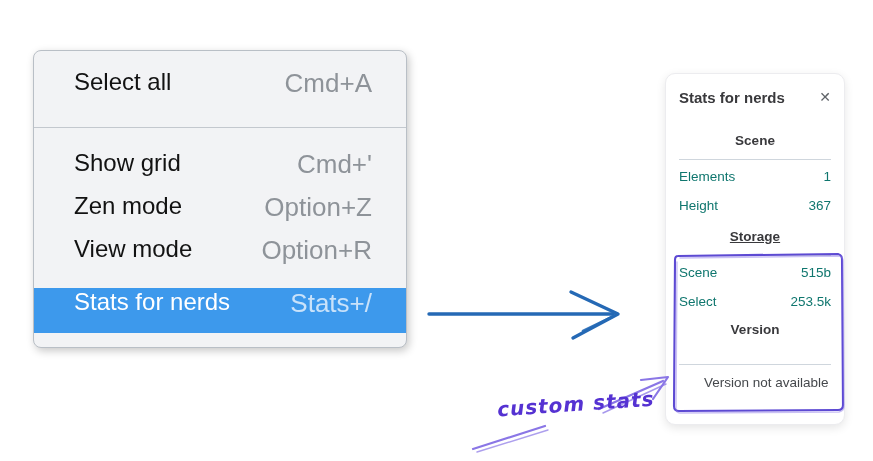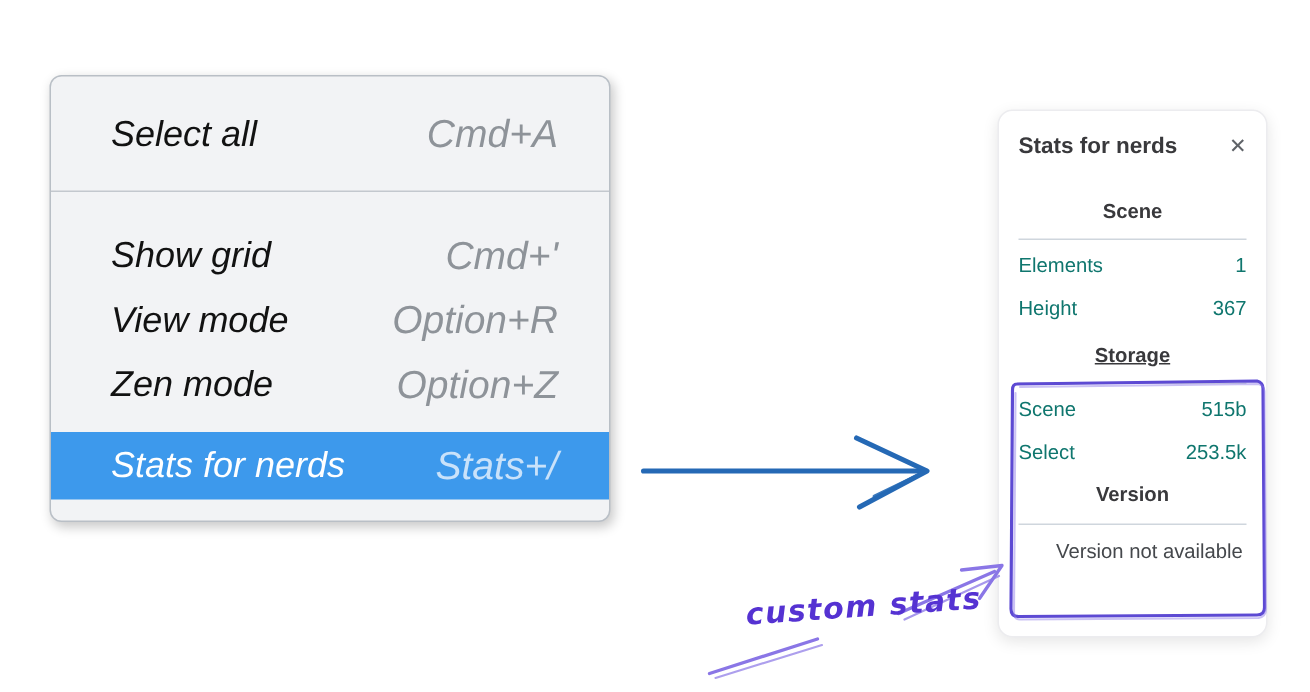--- a/index.html
+++ b/index.html
@@ -27,27 +27,26 @@
   }
   .menu-section-top { padding-top: 17px; padding-bottom: 16px; }
   .menu-section-bottom { padding-top: 21px; }
   .menu-divider {
     height: 0;
     border-top: 1px solid #c3c8ce;
   }
   .menu-item {
     height: 43px;
     display: flex;
-    align-items: center;
+    align-items: flex-start;
     justify-content: space-between;
     padding: 0 34px 0 40px;
     font-size: 24px;
     color: #121212;
     cursor: default;
-    font-style: italic;
   }
   .menu-item .shortcut {
     color: #8e9399;
     font-size: 26px;
   }
   .menu-item.selected {
     height: 45px;
     margin-top: 10px;
     background: #3d99ec;
     color: #ffffff;
@@ -83,21 +82,21 @@
   .sec-header {
     text-align: center;
     font-size: 13.5px;
     font-weight: bold;
     color: #39393c;
     height: 18px;
     line-height: 18px;
   }
   .sec-header.scene   { margin-top: 24px; margin-bottom: 9px; }
   .sec-header.storage { margin-top: 8px;  margin-bottom: 9px; text-decoration: underline; }
-  .sec-header.version { margin-top: 5px;  margin-bottom: 10px; }
+  .sec-header.version { margin-top: 5px;  margin-bottom: 25px; }
   .divider {
     height: 0;
     border-top: 1px solid #cfd6dd;
     margin-bottom: 2px;
   }
   .stat-row {
     display: flex;
     justify-content: space-between;
     align-items: center;
     height: 29px;
@@ -151,26 +150,26 @@
         <span class="shortcut">Cmd+A</span>
       </div>
     </div>
     <div class="menu-divider"></div>
     <div class="menu-section-bottom">
       <div class="menu-item">
         <span class="label">Show grid</span>
         <span class="shortcut">Cmd+'</span>
       </div>
       <div class="menu-item">
+        <span class="label">Zen mode</span>
+        <span class="shortcut">Option+Z</span>
+      </div>
+      <div class="menu-item">
         <span class="label">View mode</span>
         <span class="shortcut">Option+R</span>
-      </div>
-      <div class="menu-item">
-        <span class="label">Zen mode</span>
-        <span class="shortcut">Option+Z</span>
       </div>
       <div class="menu-item selected">
         <span class="label">Stats for nerds</span>
         <span class="shortcut">Stats+/</span>
       </div>
     </div>
   </div>
 
   <div class="stats-panel">
     <div class="panel-title-row">

